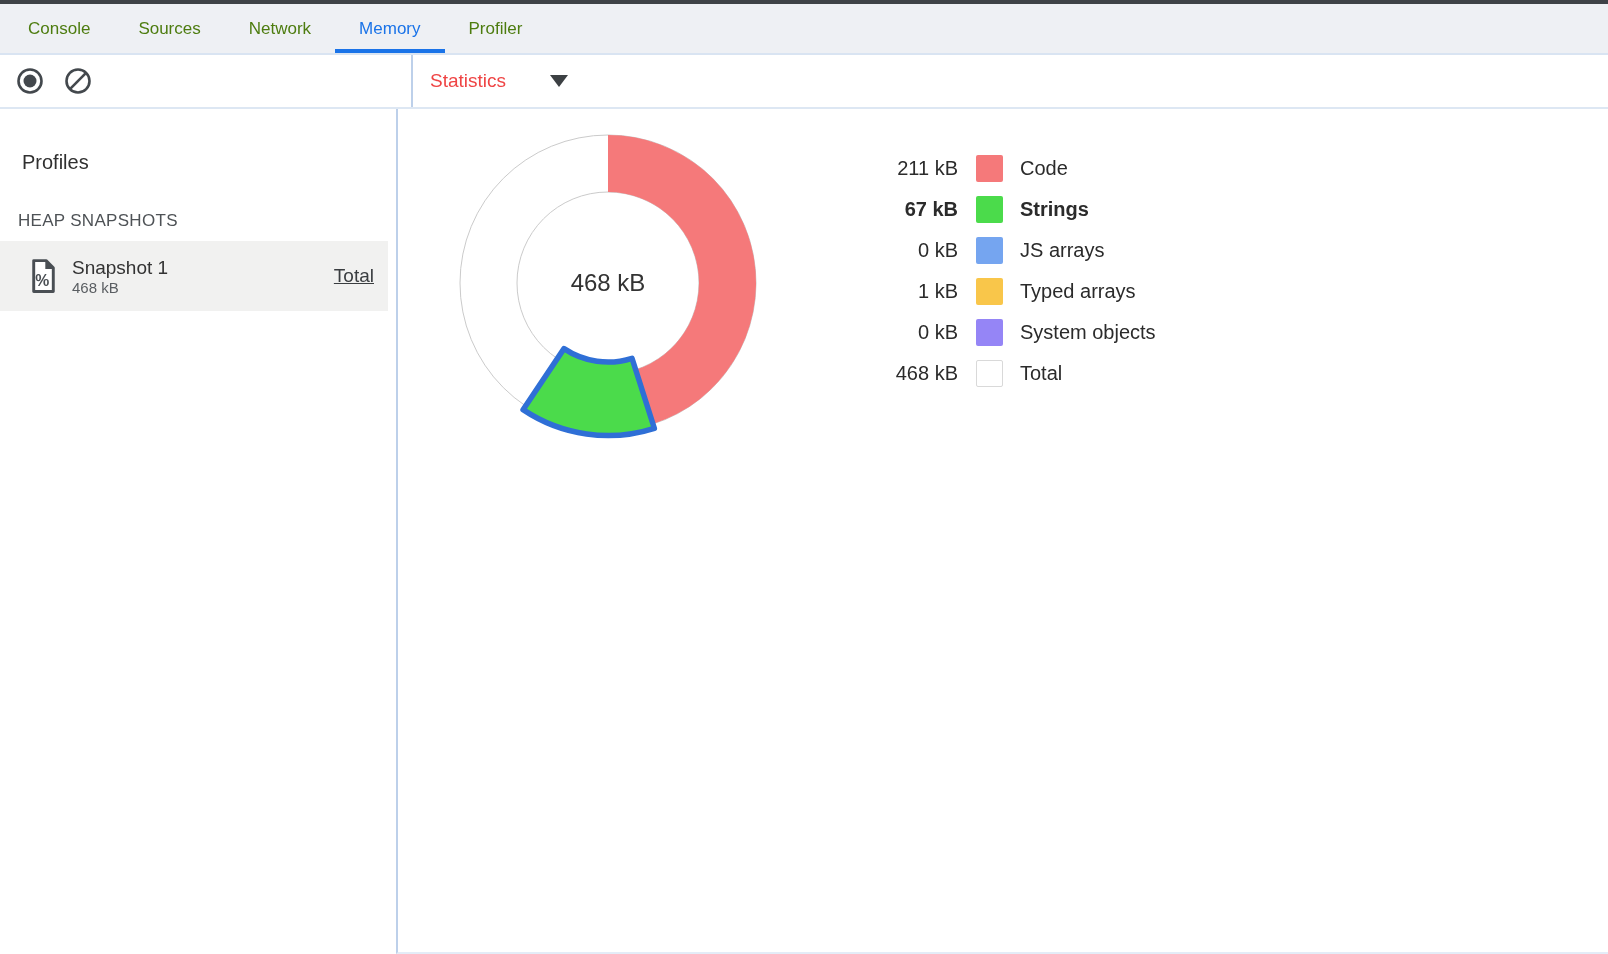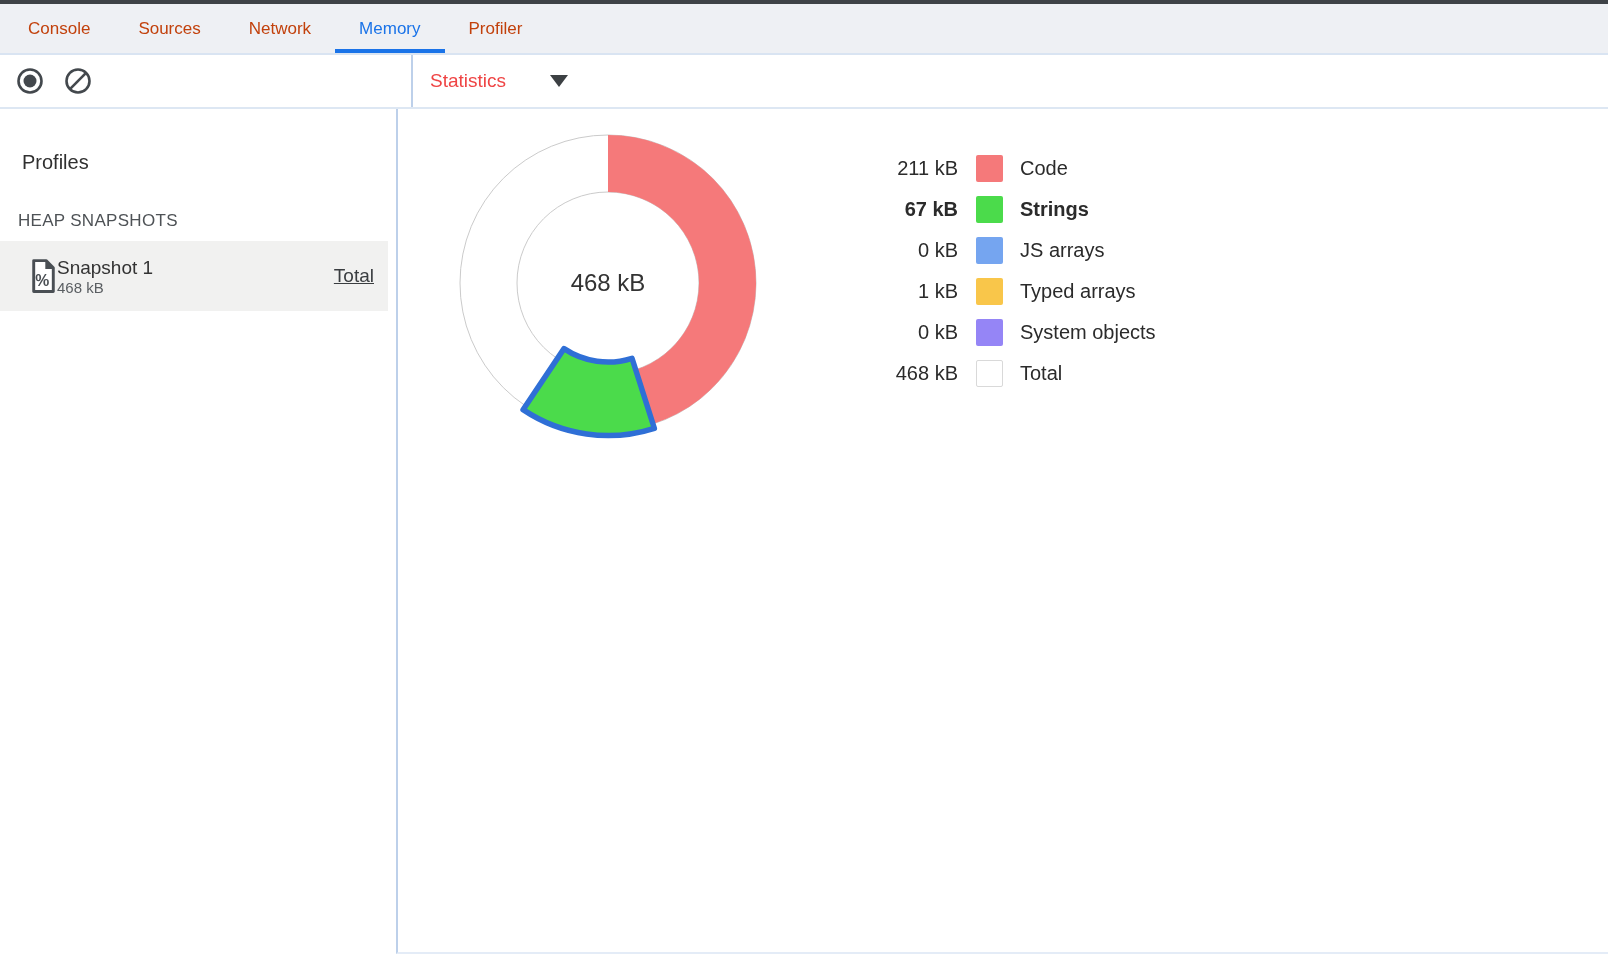--- a/index.html
+++ b/index.html
@@ -4,36 +4,36 @@
 <style>
   html,body{margin:0;padding:0;}
   body{
     width:1608px;height:954px;overflow:hidden;background:#fff;
     font-family:"Liberation Sans","DejaVu Sans",sans-serif;color:#303030;
     -webkit-font-smoothing:antialiased;
   }
   .top-strip{height:4px;background:#3e4247;}
   
   .tabbar{height:49px;background:#eef0f4;border-bottom:2px solid #d9e4f2;display:flex;align-items:stretch;padding-left:4px;}
-  .tab{display:flex;align-items:center;padding:0 24px;font-size:17px;color:#c2410c;cursor:default;white-space:nowrap;}
+  .tab{display:flex;align-items:center;padding:0 24px;font-size:17px;color:#4d7c0f;cursor:default;white-space:nowrap;}
   .tab.active{color:#1a73e8;box-shadow:inset 0 -4px 0 #1a73e8;}
   
   .toolbar{height:52px;display:flex;background:#fff;border-bottom:2px solid #dde7f3;}
   .toolbar-left{width:396px;flex:none;display:flex;align-items:center;padding-left:15px;border-right:2px solid #bdd0ea;box-sizing:content-box;}
   .icon-btn{width:30px;height:30px;display:flex;align-items:center;justify-content:center;margin-right:18px;}
   .toolbar-right{flex:1;display:flex;align-items:center;}
   .stat-select{display:flex;align-items:center;margin-left:7px;padding:4px 10px;font-size:19px;color:#ef4444;}
   .caret-down{width:0;height:0;border-left:9px solid transparent;border-right:9px solid transparent;border-top:12px solid #3c4043;margin-left:44px;}
   
   .content{display:flex;height:845px;}
   .sidebar{width:396px;flex:none;background:#fff;}
   .profiles-heading{font-size:20px;color:#303030;padding:42px 0 0 22px;line-height:23px;}
   .section-heading{font-size:17px;color:#4e5256;padding:37px 0 0 18px;line-height:20px;letter-spacing:.3px;}
   .snapshot-row{margin-top:10px;margin-right:8px;height:70px;background:#f1f1f0;display:flex;align-items:center;padding:0 14px 0 30px;box-sizing:border-box;}
-  .snap-text{display:flex;flex-direction:column;justify-content:center;}
+  .snap-text{margin-left:15px;display:flex;flex-direction:column;justify-content:center;}
   .snap-title{font-size:19px;color:#333;line-height:22px;}
   .snap-sub{font-size:15px;color:#5a5e62;line-height:17px;}
   .save-link{margin-left:auto;font-size:19px;color:#3a3d40;text-decoration:underline;cursor:pointer;}
   .main{flex:1;position:relative;border-left:2px solid #bdd0ea;border-bottom:2px solid #e4ecf7;background:#fff;}
   
   .donut-svg{position:absolute;left:45px;top:9px;}
   .donut-center-label{font-size:24px;fill:#333;}
   
   .legend{position:absolute;left:478px;top:39px;}
   .legend-row{display:flex;align-items:center;height:41px;font-size:20px;color:#2b2b2b;}

